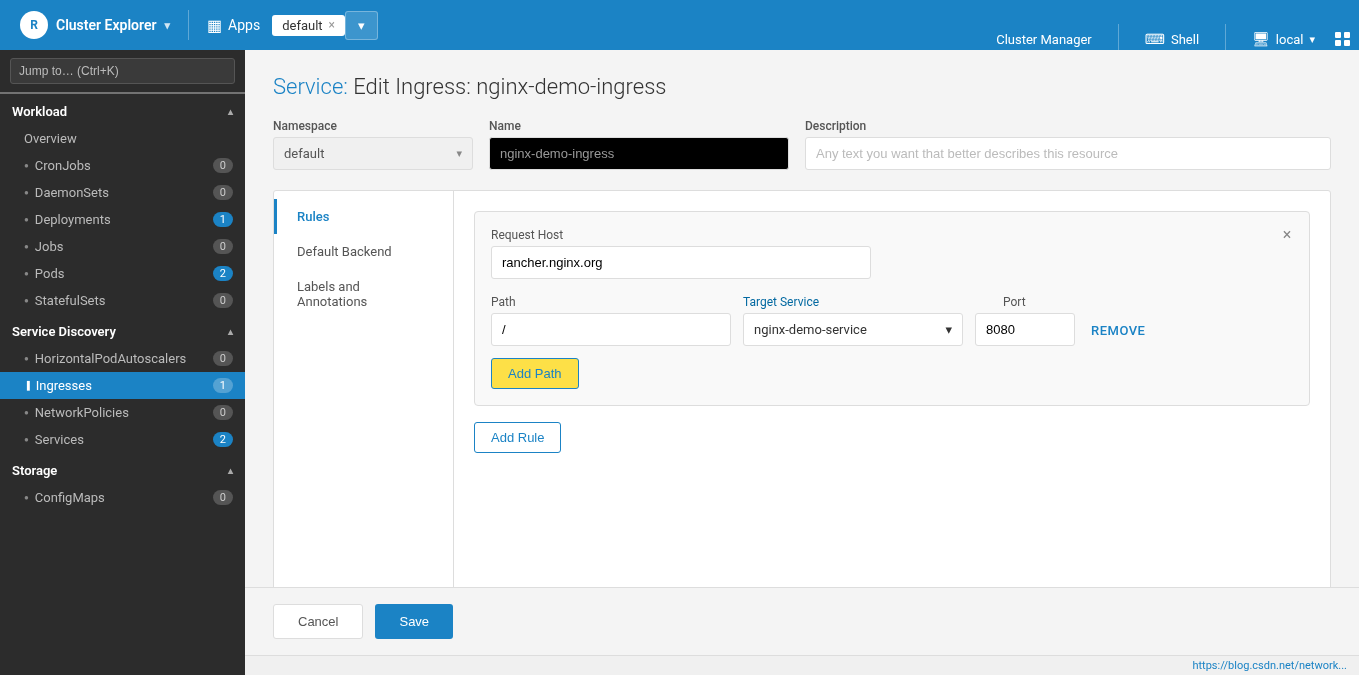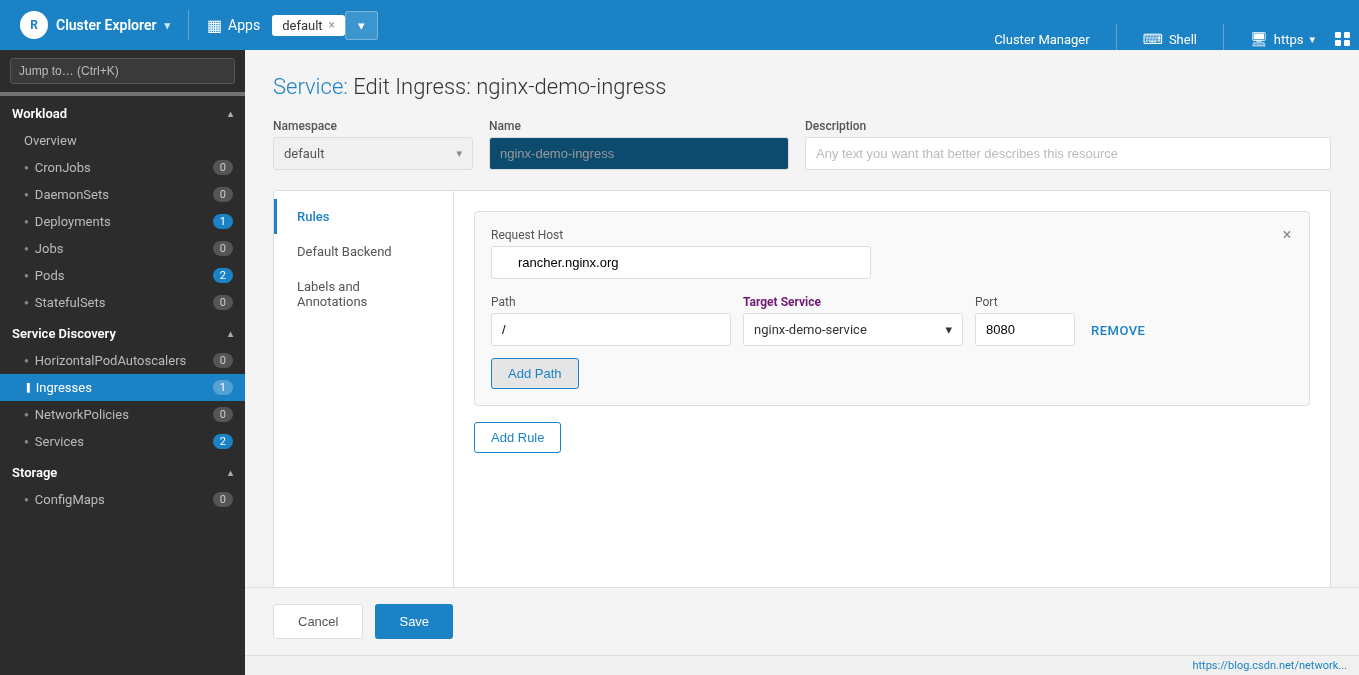--- a/index.html
+++ b/index.html
@@ -131,21 +131,21 @@
       width: 245px;
       background: #2c2c2c;
       color: #ccc;
       display: flex;
       flex-direction: column;
       flex-shrink: 0;
       overflow-y: auto;
     }
     .sidebar-search {
       padding: 8px 10px;
-      border-bottom: 4px solid #737373;
+      border-bottom: 2px solid #737373;
     }
     .sidebar-search input {
       width: 100%;
       background: #3a3a3a;
       border: 1px solid #555;
       border-radius: 3px;
       padding: 5px 8px;
       color: #ccc;
       font-size: 12px;
       outline: none;
@@ -225,21 +225,21 @@
     .form-field input, .form-field textarea {
       border: 1px solid #ddd;
       border-radius: 3px;
       padding: 8px 10px;
       font-size: 13px;
       background: white;
       outline: none;
       color: #333;
     }
     .form-field input:disabled {
-      background: #0c4a6e;
+      background: #000000;
       color: #999;
     }
     .namespace-select {
       display: flex;
       align-items: center;
       border: 1px solid #ddd;
       border-radius: 3px;
       background: #f0f0f0;
       padding: 8px 10px;
       gap: 8px;
@@ -307,21 +307,21 @@
     .request-host-field label {
       font-size: 12px;
       color: #555;
       display: block;
       margin-bottom: 4px;
     }
     .request-host-field input {
       width: 380px;
       border: 1px solid #ddd;
       border-radius: 3px;
-      padding: 8px 26px;
+      padding: 8px 10px;
       font-size: 13px;
       background: white;
       outline: none;
     }
     .path-row {
       display: flex;
       align-items: flex-end;
       gap: 12px;
       margin-bottom: 12px;
     }
@@ -330,36 +330,36 @@
     .path-field input {
       width: 240px;
       border: 1px solid #ddd;
       border-radius: 3px;
       padding: 8px 10px;
       font-size: 13px;
       background: white;
       outline: none;
     }
     .target-service-field { display: flex; flex-direction: column; gap: 4px; }
-    .target-service-field label { font-size: 12px; color: #701a75; font-weight: bold; }
+    .target-service-field label { font-size: 12px; color: #0369a1; }
     .target-service-select {
       width: 220px;
       border: 1px solid #ddd;
       border-radius: 3px;
       padding: 8px 10px;
       font-size: 13px;
       background: white;
       outline: none;
       display: flex;
       align-items: center;
       justify-content: space-between;
       cursor: pointer;
     }
     .port-field { display: flex; flex-direction: column; gap: 4px; }
-    .port-field label { font-size: 12px; color: #555; }
+    .port-field label { font-size: 12px; color: #555; margin-left: 28px; }
     .port-field input {
       width: 100px;
       border: 1px solid #ddd;
       border-radius: 3px;
       padding: 8px 10px;
       font-size: 13px;
       background: white;
       outline: none;
     }
     .remove-btn {
@@ -367,21 +367,21 @@
       cursor: pointer;
       font-size: 13px;
       font-weight: 500;
       padding: 8px 4px;
       text-transform: uppercase;
       letter-spacing: 0.5px;
     }
     .add-path-btn {
       border: 1px solid #1b83c5;
       color: #1b83c5;
-      background: #e5e5e5;
+      background: #fde047;
       border-radius: 3px;
       padding: 7px 16px;
       font-size: 13px;
       cursor: pointer;
     }
     .add-rule-btn {
       border: 1px solid #1b83c5;
       color: #1b83c5;
       background: white;
       border-radius: 3px;
@@ -463,21 +463,21 @@
   <div class="nav-right">
     <span class="nav-cluster-manager">Cluster Manager</span>
     <div class="nav-divider"></div>
     <div class="nav-shell-btn">
       <span style="font-size:14px;">⌨</span>
       <span>Shell</span>
     </div>
     <div class="nav-divider"></div>
     <div class="nav-local-btn">
       <span style="font-size:14px;">🖥</span>
-      <span>https</span>
+      <span>local</span>
       <span style="font-size:11px;">▾</span>
     </div>
     <div class="nav-grid-icon">
       <span></span>
         <span></span>
         <span></span>
         <span></span>
     </div>
   </div>
 </nav>

